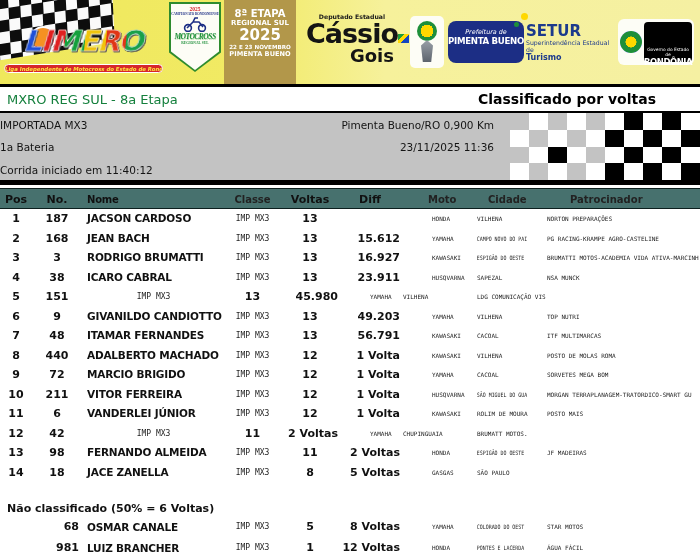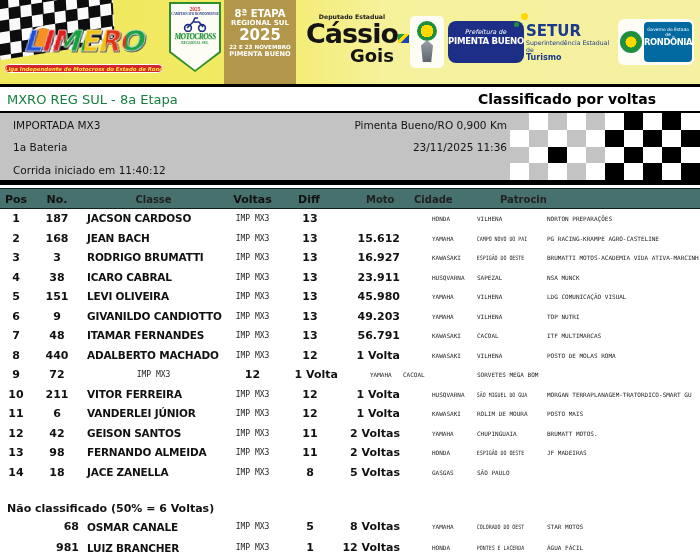--- a/index.html
+++ b/index.html
@@ -70,37 +70,37 @@
 
   .sec-setur { width:92px; padding-top:24px; padding-right:2px; color:#1c3a8c; }
   .setur-name { font-size:15px; font-weight:bold; line-height:15px; }
   .setur-l1 { font-size:6.2px; }
   .setur-l2 { font-size:8px; font-weight:bold; }
 
   .sec-gov { width:82px; display:flex; align-items:center; }
   .gov-box { width:76px; height:46px; background:#fdfdf6; border-radius:6px; display:flex; align-items:center; padding:2px; gap:2px; }
   .gov-crest { width:22px; height:22px; border-radius:50%; flex:0 0 22px;
     background:radial-gradient(circle,#ffd800 35%,#1e8f3a 36% 70%,#1446c0 71%); }
-  .gov-text { background:#0369a1; border-radius:4px; color:#fff; height:40px; flex:1; text-align:center; padding-top:5px; }
+  .gov-text { background:#000000; border-radius:4px; color:#fff; height:40px; flex:1; text-align:center; padding-top:25px; }
   .gov-l1 { font-size:4.4px; }
   .gov-l2 { font-size:8.4px; font-weight:bold; letter-spacing:-0.4px; }
 
   
   .line3 { height:3px; background:#000; }
   .line2 { height:2px; background:#000; }
   .line5 { height:5px; background:#000; }
   .gap3w { height:3px; background:#fff; }
   .titlebar { height:24px; display:flex; justify-content:space-between; align-items:center; background:#fff; }
   .title-left { font-size:13px; color:#15803d; padding-left:7px; }
   .title-right { font-size:14px; font-weight:bold; color:#000; padding-right:44px; }
 
   
   .infobar { height:67px; position:relative; background:#fff; }
   .info-gray { position:absolute; left:0; top:0; width:510px; height:67px; background:#c3c3c3; }
-  .info-row { position:absolute; left:13px; width:494px; display:flex; justify-content:space-between; font-size:10.5px; color:#141414; }
+  .info-row { position:absolute; left:0; width:494px; display:flex; justify-content:space-between; font-size:10.5px; color:#141414; }
   .info-row.r1 { top:6px; }
   .info-row.r2 { top:28px; }
   .info-row.r3 { top:51px; }
   .info-row .right { padding-right:0; }
   .checker { position:absolute; right:0; top:0; width:190px; height:67px; display:grid;
     grid-template-columns:repeat(10,19px); grid-template-rows:repeat(4,16.75px); }
   .checker i.g { background:#c3c3c3; } .checker i.w { background:#fff; } .checker i.b { background:#000; }
 
   
   .trow { display:grid; grid-template-columns:32px 50px 143px 55px 60px 62px 74px 70px 1fr;
@@ -269,20 +269,21 @@
     </div>
   </div>
 
   <div class="line5"></div>
   <div class="gap3w"></div>
 
   <div class="table">
     <div class="trow thead">
       <div class="c c-pos">Pos</div>
       <div class="c c-no">No.</div>
+      <div class="c c-name">Nome</div>
       <div class="c c-classe">Classe</div>
       <div class="c c-voltas">Voltas</div>
       <div class="c c-diff" style="text-align:center;">Diff</div>
       <div class="c c-moto">Moto</div>
       <div class="c c-cidade">Cidade</div>
       <div class="c c-patro">Patrocinador</div>
     </div>
 
     <div id="rows">
         <div class="trow">
@@ -325,21 +326,20 @@
     <div class="c c-classe">IMP MX3</div>
     <div class="c c-voltas">13</div>
     <div class="c c-diff">23.911</div>
     <div class="c c-moto">HUSQVARNA</div>
     <div class="c c-cidade">SAPEZAL</div>
     <div class="c c-patro">NSA MUNCK</div>
   </div>
         <div class="trow">
     <div class="c c-pos">5</div>
     <div class="c c-no">151</div>
-    <div class="c c-name">LEVI OLIVEIRA</div>
     <div class="c c-classe">IMP MX3</div>
     <div class="c c-voltas">13</div>
     <div class="c c-diff">45.980</div>
     <div class="c c-moto">YAMAHA</div>
     <div class="c c-cidade">VILHENA</div>
     <div class="c c-patro">LDG COMUNICAÇÃO VISUAL</div>
   </div>
         <div class="trow">
     <div class="c c-pos">6</div>
     <div class="c c-no">9</div>
@@ -369,20 +369,21 @@
     <div class="c c-classe">IMP MX3</div>
     <div class="c c-voltas">12</div>
     <div class="c c-diff">1 Volta</div>
     <div class="c c-moto">KAWASAKI</div>
     <div class="c c-cidade">VILHENA</div>
     <div class="c c-patro">POSTO DE MOLAS ROMA</div>
   </div>
         <div class="trow">
     <div class="c c-pos">9</div>
     <div class="c c-no">72</div>
+    <div class="c c-name">MARCIO BRIGIDO</div>
     <div class="c c-classe">IMP MX3</div>
     <div class="c c-voltas">12</div>
     <div class="c c-diff">1 Volta</div>
     <div class="c c-moto">YAMAHA</div>
     <div class="c c-cidade">CACOAL</div>
     <div class="c c-patro">SORVETES MEGA BOM</div>
   </div>
         <div class="trow">
     <div class="c c-pos">10</div>
     <div class="c c-no">211</div>
@@ -401,21 +402,20 @@
     <div class="c c-classe">IMP MX3</div>
     <div class="c c-voltas">12</div>
     <div class="c c-diff">1 Volta</div>
     <div class="c c-moto">KAWASAKI</div>
     <div class="c c-cidade">ROLIM DE MOURA</div>
     <div class="c c-patro">POSTO MAIS</div>
   </div>
         <div class="trow">
     <div class="c c-pos">12</div>
     <div class="c c-no">42</div>
-    <div class="c c-name">GEISON SANTOS</div>
     <div class="c c-classe">IMP MX3</div>
     <div class="c c-voltas">11</div>
     <div class="c c-diff">2 Voltas</div>
     <div class="c c-moto">YAMAHA</div>
     <div class="c c-cidade">CHUPINGUAIA</div>
     <div class="c c-patro">BRUMATT MOTOS.</div>
   </div>
         <div class="trow">
     <div class="c c-pos">13</div>
     <div class="c c-no">98</div>

